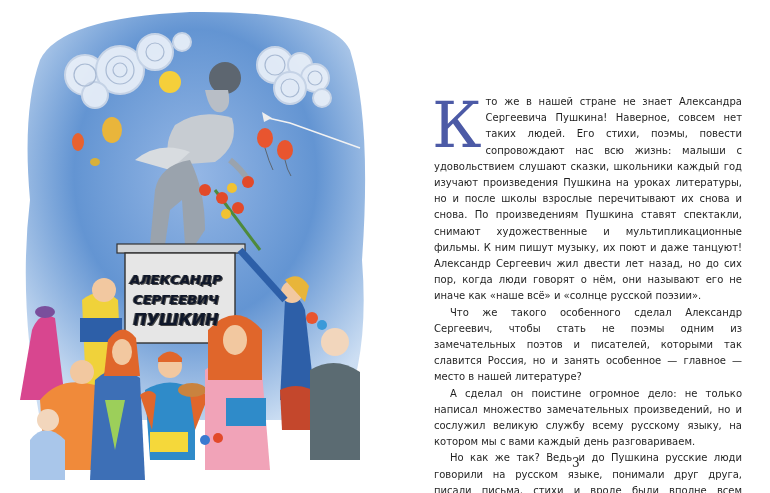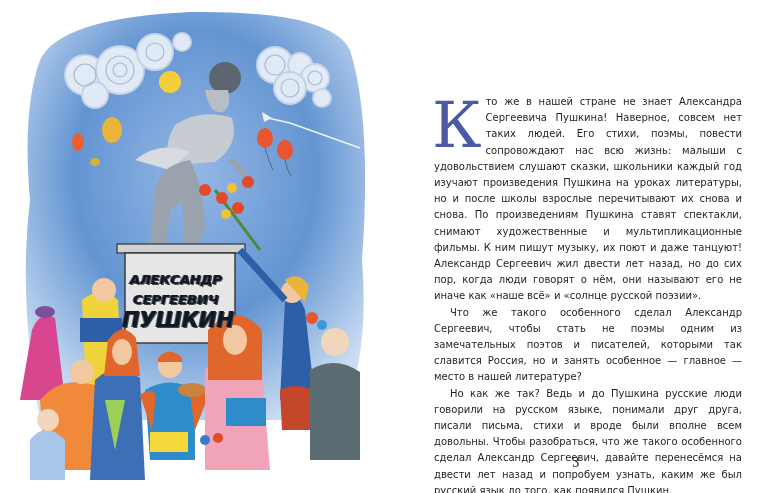--- a/index.html
+++ b/index.html
@@ -14,21 +14,21 @@
     .illustration svg { position: absolute; left: 0; top: 0; }
     .monument-text {
       position: absolute; left: 122px; top: 270px; width: 108px;
       font-family: "DejaVu Sans", sans-serif; font-weight: bold; color: #0f172a;
       text-shadow: 1px 1px 0 #444, -1px 0 0 #555;
       text-align: center; line-height: 20px; letter-spacing: 0px; font-style: italic;
     }
     .monument-text span { display: block; }
     .mt-1 { font-size: 13px; }
     .mt-2 { font-size: 13px; }
-    .mt-3 { font-size: 21px; }
+    .mt-3 { font-size: 16px; }
     .text-page {
       position: absolute; left: 434px; top: 94px; width: 308px;
       font-family: "DejaVu Sans", sans-serif; font-size: 10px; line-height: 16.2px;
       text-align: justify; color: #1f1f1f;
     }
     .text-page p { margin: 0; text-indent: 16px; hyphens: manual; }
     .text-page p.first { text-indent: 0; }
     .dropcap {
       float: left; font-family: "DejaVu Serif", serif; font-size: 64px; line-height: 58px;
       color: #4c5aa6; margin: 2px 4px 0 -2px; height: 60px;
@@ -162,17 +162,18 @@
     <div class="monument-text">
       <span class="mt-1">АЛЕКСАНДР</span>
       <span class="mt-2">СЕРГЕЕВИЧ</span>
       <span class="mt-3">ПУШКИН</span>
     </div>
   </div>
 
   <div class="text-page">
     <p class="first"><span class="dropcap">К</span><span>то же в нашей стране не знает Александра Сергеевича Пушкина! Наверное, совсем нет таких людей. Его стихи, поэмы, повести сопровождают нас всю жизнь: малыши с удовольствием слушают сказки, школьники каждый год изучают произведения Пушкина на уроках литературы, но и после школы взрослые перечитывают их снова и снова. По произведениям Пушкина ставят спектакли, снимают художественные и мультипликационные фильмы. К ним пишут музыку, их поют и даже танцуют! Александр Сергеевич жил двести лет назад, но до сих пор, когда люди говорят о нём, они называют его не иначе как «наше всё» и «солнце русской поэзии».</span></p>
     <p>Что же такого особенного сделал Александр Сергеевич, чтобы стать не поэмы одним из замечательных поэтов и писателей, которыми так славится Россия, но и занять особенное — главное — место в нашей литературе?</p>
+    <p>А сделал он поистине огромное дело: не только написал множество замечательных произведений, но и сослужил великую службу всему русскому языку, на котором мы с вами каждый день разговариваем.</p>
     <p>Но как же так? Ведь и до Пушкина русские люди говорили на русском языке, понимали друг друга, писали письма, стихи и вроде были вполне всем довольны. Чтобы разобраться, что же такого особенного сделал Александр Сергеевич, давайте перенесёмся на двести лет назад и попробуем узнать, каким же был русский язык до того, как появился Пушкин.</p>
   </div>
 
   <div class="page-number">3</div>
 </div>
 
 </body></html>

